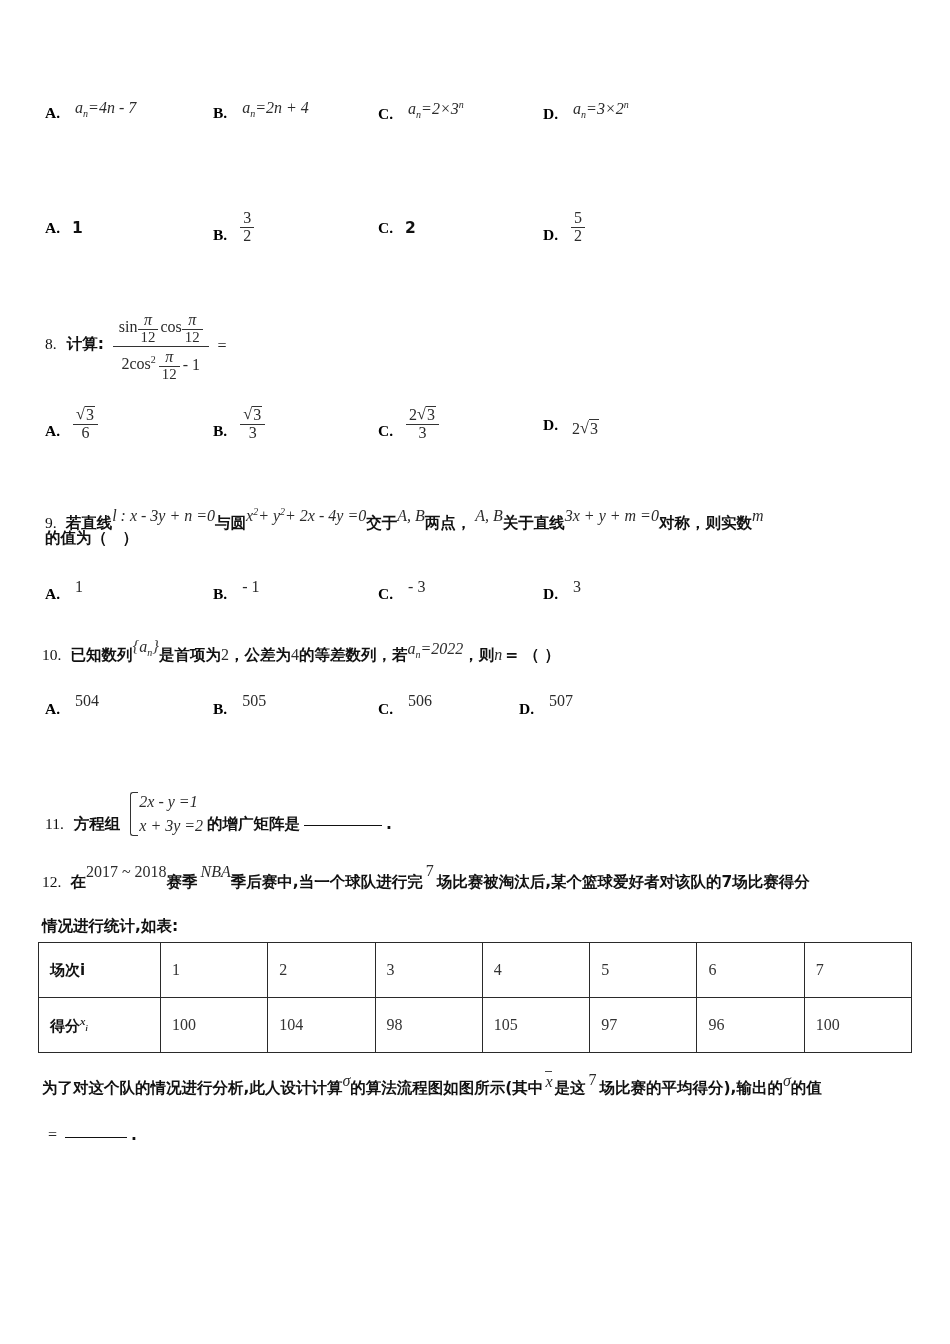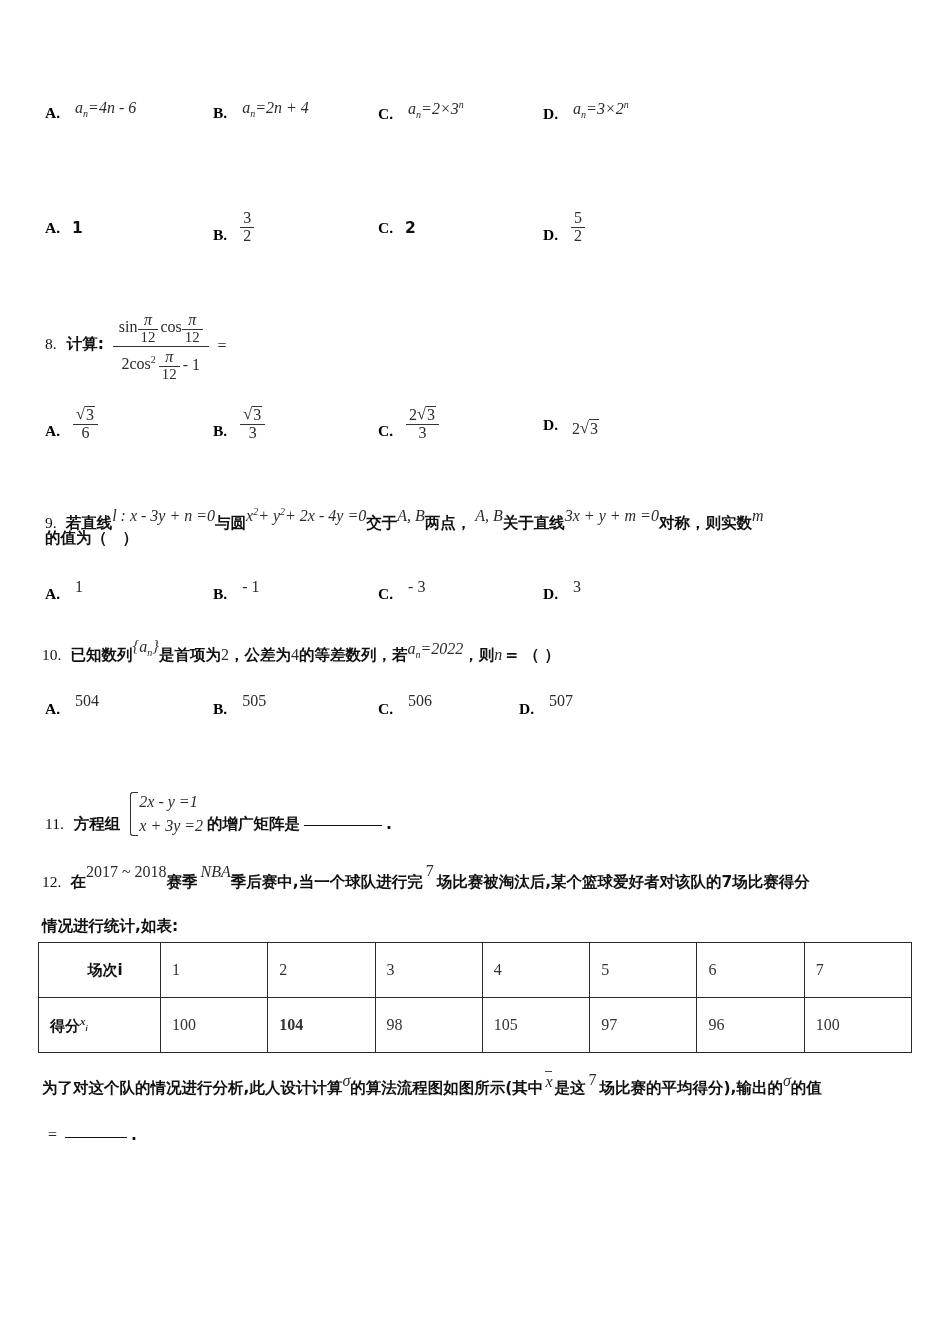--- a/index.html
+++ b/index.html
@@ -146,42 +146,42 @@
     font-family: "Liberation Serif", "DejaVu Serif", serif;
     font-size: 16px;
     color: #333;
   }
   table.scores td.lbl {
     font-family: "DejaVu Sans", "Liberation Sans", sans-serif;
     font-weight: bold;
     font-size: 15px;
     color: #111;
   }
-  td.bolded { font-weight: bold; color: #000; }
+  td.bolded { font-weight: normal; color: #000; }
 
   .overbar {
     display: inline-block;
     position: relative;
     padding-top: 1px;
   }
   .overbar::before {
     content: "";
     position: absolute;
     left: 0; right: 0; top: -1px;
     border-top: 1.2px solid #444;
   }
 </style>
 </head>
 <body>
 
 <div class="page">
 
   <div class="abs" style="left:45px; top:104px;">
     <span class="opt-letter">A.</span>
-    <span class="mathi" style="margin-left:11px; position:relative; top:-5px;"><span>a</span><span class="sub-n">n</span><span class="mathr">=4n - 6</span></span>
+    <span class="mathi" style="margin-left:11px; position:relative; top:-5px;"><span>a</span><span class="sub-n">n</span><span class="mathr">=4n - 7</span></span>
   </div>
 
   <div class="abs" style="left:213px; top:104px;">
     <span class="opt-letter">B.</span>
     <span class="mathi" style="margin-left:11px; position:relative; top:-5px;"><span>a</span><span class="sub-n">n</span><span class="mathr">=2n + 4</span></span>
   </div>
 
   <div class="abs" style="left:378px; top:104px;">
     <span class="opt-letter">C.</span>
     <span class="mathi" style="margin-left:11px; position:relative; top:-5px;"><span>a</span><span class="sub-n">n</span><span class="mathr">=2×3</span><span class="mathr small-up">n</span></span>
@@ -320,21 +320,21 @@
     <span class="qnum">12.</span>
     <span class="cn" style="margin-left:5px;">在</span><span class="mathr" style="position:relative; top:-10px;">2017 ~ 2018</span><span class="cn">赛季</span><span class="mathi" style="position:relative; top:-10px; margin-left:3px;">NBA</span><span class="cn">季后赛中,当一个球队进行完</span><span class="mathr" style="position:relative; top:-11px; margin:0 3px;">7</span><span class="cn">场比赛被淘汰后,某个篮球爱好者对该队的7场比赛得分</span>
   </div>
   <div class="abs" style="left:42px; top:916px;">
     <span class="cn">情况进行统计,如表:</span>
   </div>
 
   <table class="scores abs" style="left:38px; top:942px; width:874px;">
     <tbody>
         <tr>
-      <td class="lbl" style="width:110px;text-align:center;"><span>场次i</span></td>
+      <td class="lbl" style="width:110px;"><span>场次i</span></td>
       <td>1</td>
       <td>2</td>
       <td>3</td>
       <td>4</td>
       <td>5</td>
       <td>6</td>
       <td>7</td>
     </tr>
     <tr>
       <td class="lbl"><span>得分</span><span class="mathi" style="font-size:11px; vertical-align:super;">x</span><span class="mathi" style="font-size:8px;">i</span></td>

